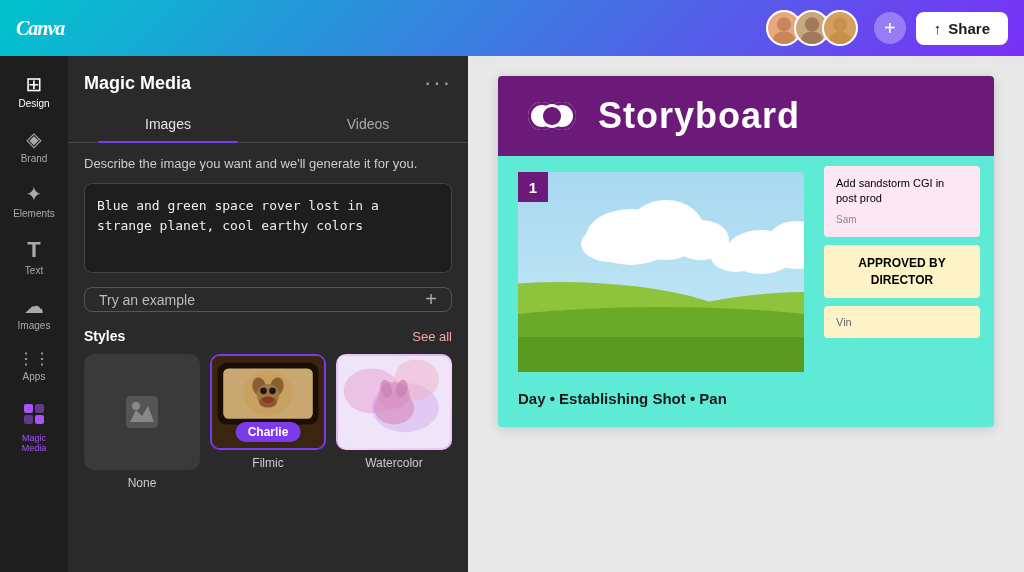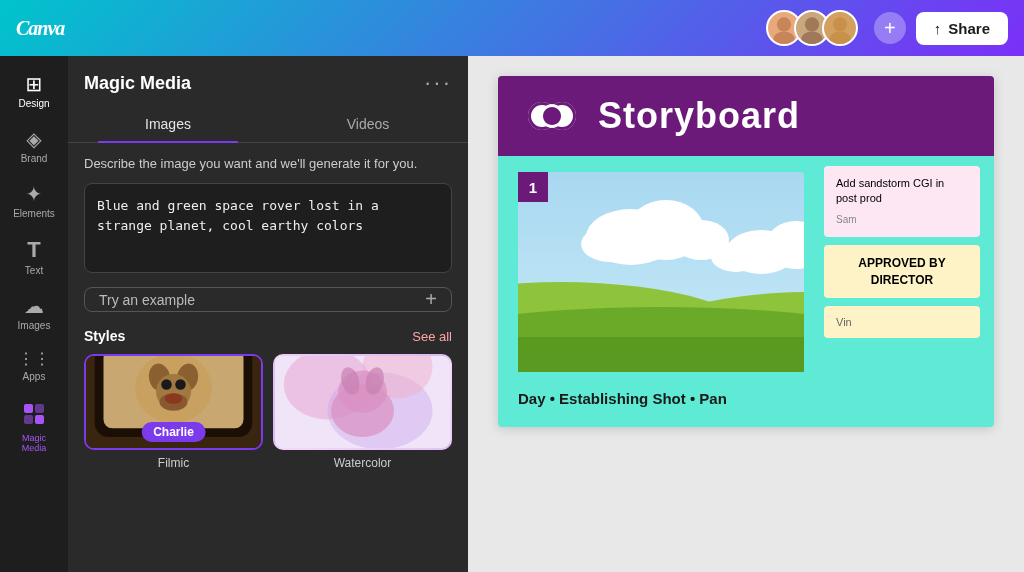--- a/index.html
+++ b/index.html
@@ -441,20 +441,30 @@
       <div class="try-example-row">
         <span>Try an example</span>
         <span class="try-example-plus">+</span>
       </div>
       <div class="styles-header">
         <span class="styles-title">Styles</span>
         <span class="see-all">See all</span>
       </div>
       <div class="styles-grid">
 
+        <div class="style-item">
+          <div class="style-thumb style-thumb-none">
+            <svg width="40" height="40" viewBox="0 0 40 40">
+              <rect x="4" y="4" width="32" height="32" rx="4" fill="#555"></rect>
+              <path d="M8 30 L14 18 L20 24 L26 14 L32 30 Z" fill="#888"></path>
+              <circle cx="14" cy="14" r="4" fill="#888"></circle>
+            </svg>
+          </div>
+          <span class="style-label">None</span>
+        </div>
 
         <div class="style-item">
           <div class="style-thumb style-thumb-filmic selected" style="height:96px;background:#2a1a0a;overflow:hidden;position:relative;border-radius:10px;border:2.5px solid #7c3aed;">
 
             <svg width="100%" height="100%" viewBox="0 0 100 100" preserveAspectRatio="xMidYMid slice">
               <rect width="100" height="100" fill="#3a2510"></rect>
 
               <rect x="5" y="15" width="90" height="55" rx="8" fill="#1a0e05"></rect>
               <rect x="10" y="20" width="80" height="45" rx="5" fill="#c8a870"></rect>
 

